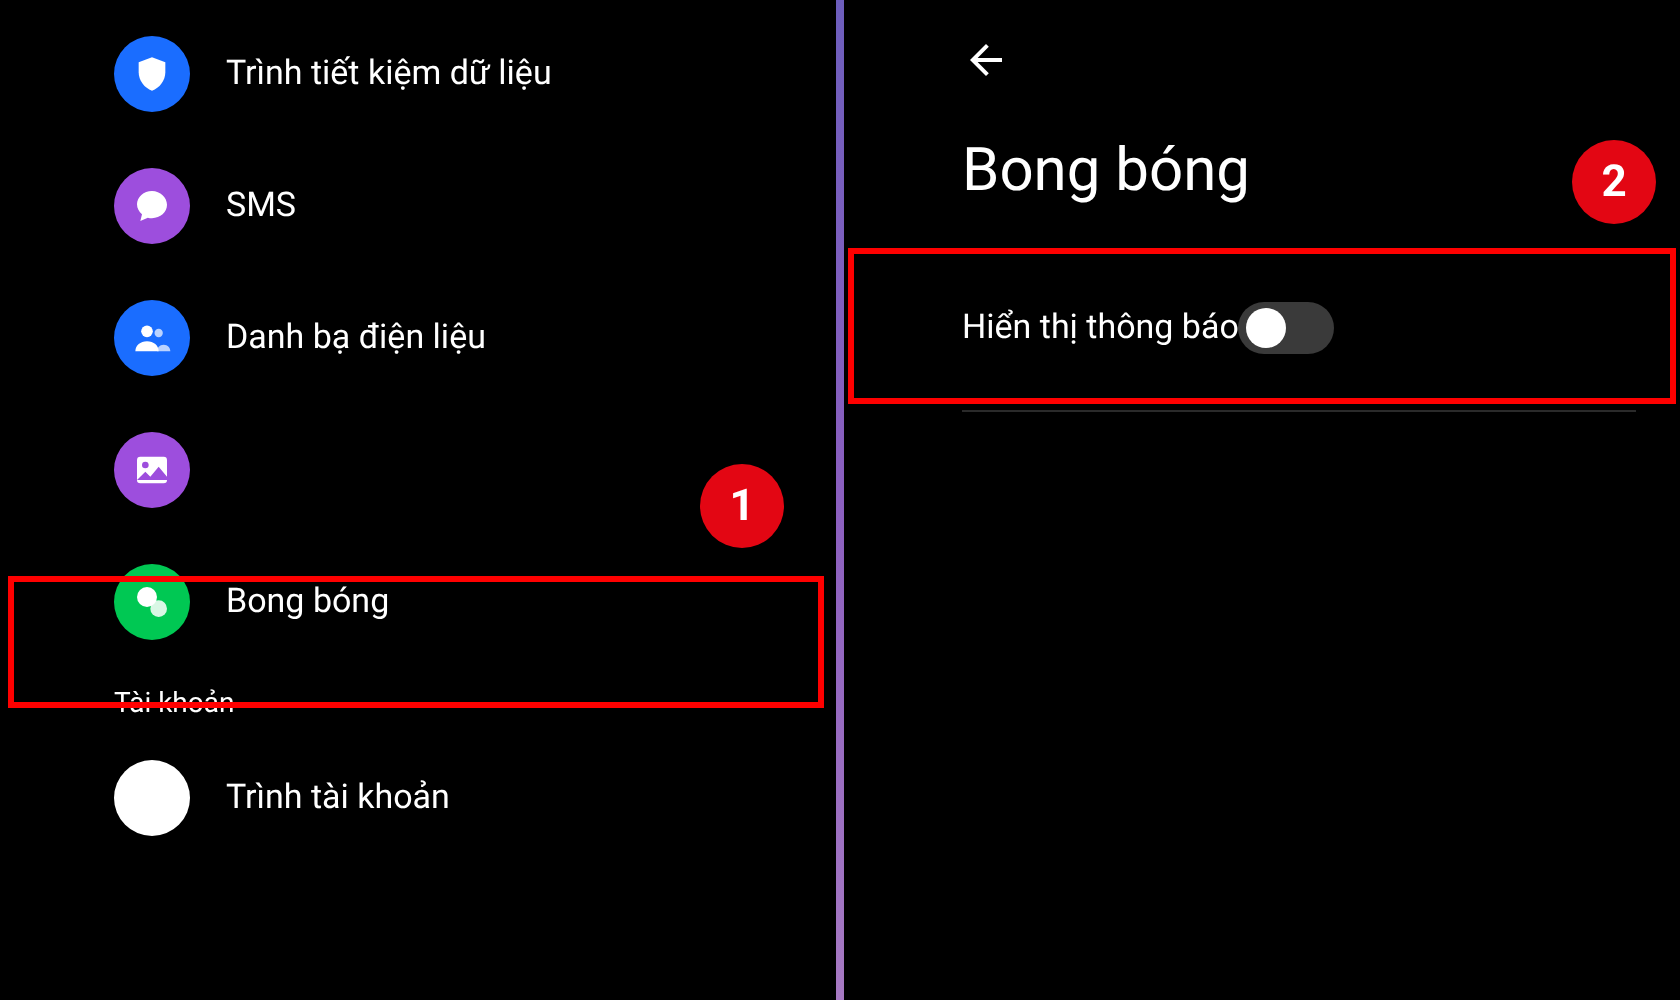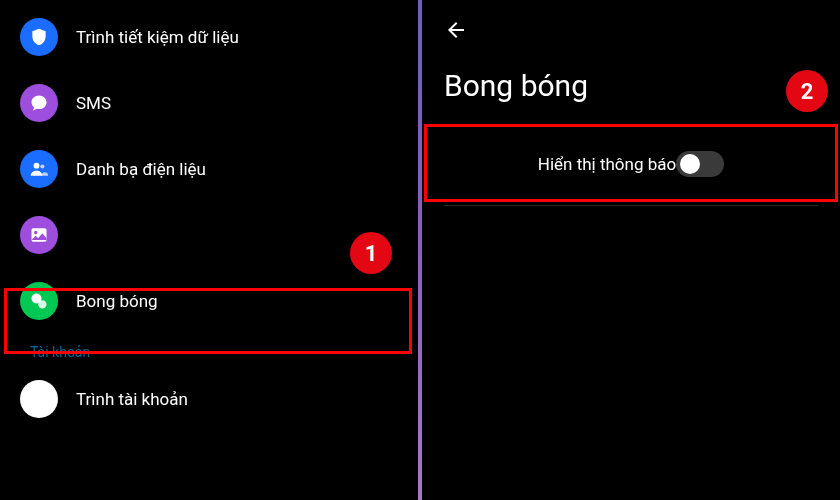--- a/index.html
+++ b/index.html
@@ -8,20 +8,21 @@
   background: linear-gradient(135deg, #3b5cb8 0%, #8b5fbf 50%, #d4a5c9 100%);
   font-family: -apple-system, BlinkMacSystemFont, 'Segoe UI', Roboto, sans-serif;
   display: flex;
   overflow: hidden;
 }
 .panel {
   background: #000;
   height: 500px;
   position: relative;
   overflow: hidden;
+  padding-left: 37px;
 }
 .panel-left { width: 418px; margin-right: 4px; }
 .panel-right { width: 418px; }
 
 .settings-list { padding-top: 4px; }
 .settings-item {
   display: flex;
   align-items: center;
   padding: 14px 20px;
   color: #fff;
@@ -31,24 +32,23 @@
 .settings-item .icon-circle {
   width: 38px; height: 38px;
   border-radius: 50%;
   display: flex;
   align-items: center;
   justify-content: center;
   margin-right: 18px;
   flex-shrink: 0;
 }
 .section-header {
-  color: #0369a1;
+  color: #ffffff;
   font-size: 14px;
   padding: 10px 20px 6px 20px;
-  margin-left: 10px;
 }
 
 .highlight-box {
   border: 3px solid #ff0000;
   position: absolute;
   pointer-events: none;
 }
 .highlight-1 { left: 4px; top: 288px; width: 408px; height: 66px; }
 .highlight-2 { left: 2px; top: 124px; width: 414px; height: 78px; }
 
@@ -73,21 +73,21 @@
 .back-arrow { color: #fff; font-size: 24px; }
 .page-title {
   color: #fff;
   font-size: 30px;
   font-weight: 400;
   padding: 14px 22px 28px 22px;
 }
 .toggle-row {
   display: flex;
   align-items: center;
-  justify-content: center;
+  justify-content: flex-start;
   padding: 20px 22px;
   color: #fff;
   font-size: 17px;
 }
 .toggle {
   width: 48px; height: 26px;
   background: #3a3a3a;
   border-radius: 13px;
   position: relative;
 }

